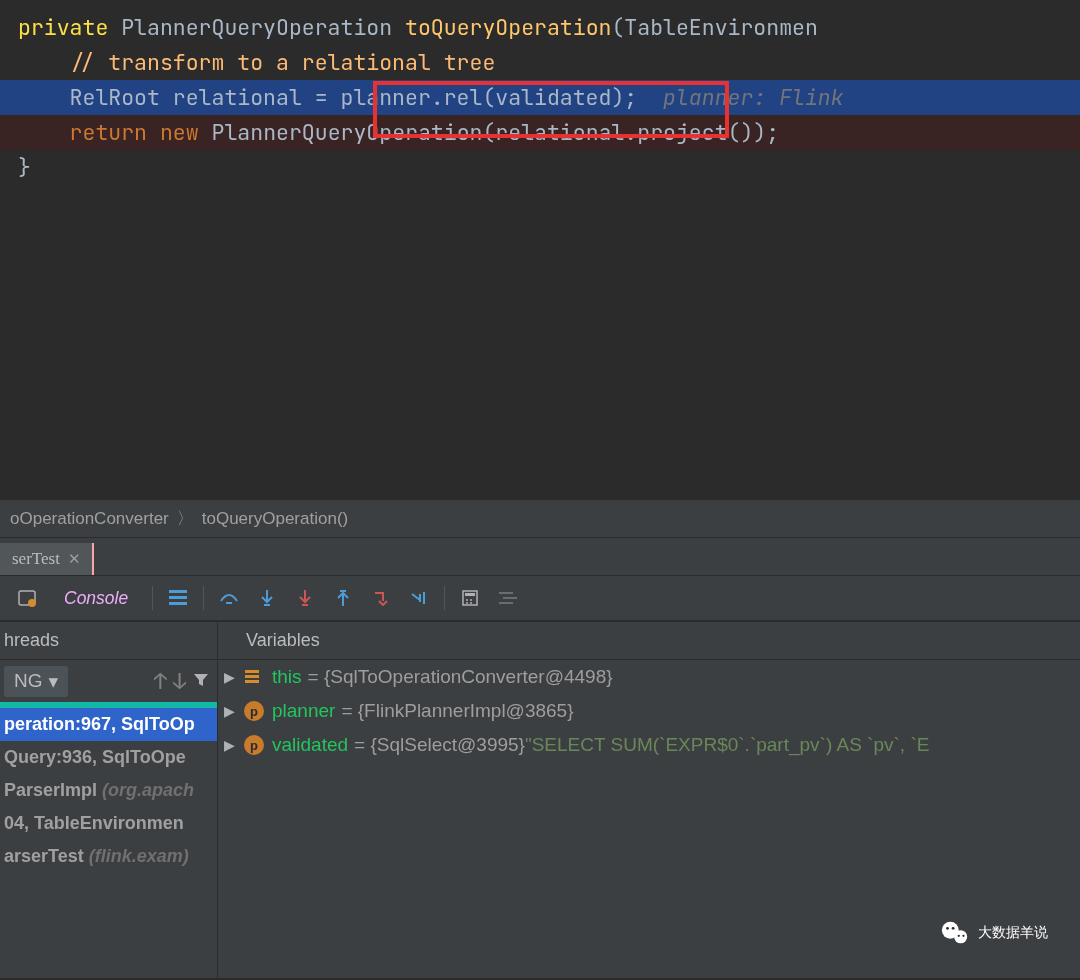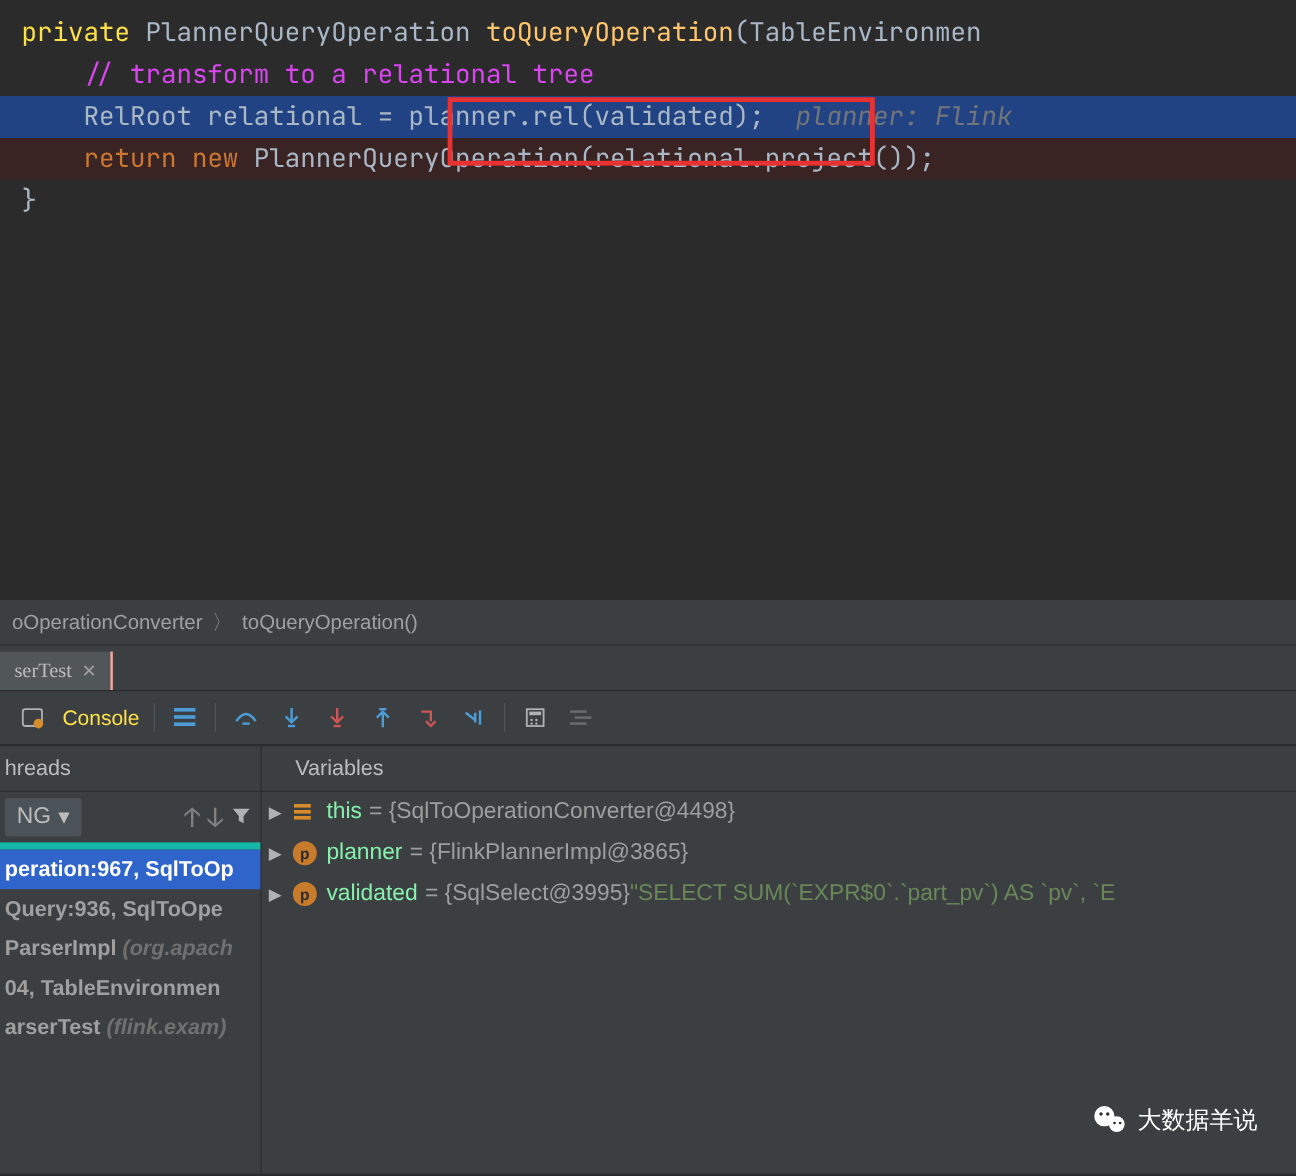--- a/index.html
+++ b/index.html
@@ -16,21 +16,21 @@
 }
 .code-line {
   white-space:pre; line-height:35px; padding-left:18px;
   position:relative; font-size:21.5px;
 }
 .kw-private { color:#fde047; }
 .kw-return { color:#cc7832; }
 .kw-new { color:#cc7832; }
 .type { color:#a9b7c6; }
 .method { color:#ffc66d; }
-.comment { color:#d946ef; }
+.comment { color:#fdba74; }
 .inline-hint { color:#72767b; font-style:italic; }
 .highlight-blue { background:#214283; }
 .highlight-brown { background:#3a2323; }
 .red-box {
   position:absolute; border:4px solid #e83131;
   left:373px; top:81px; width:356px; height:57px;
   pointer-events:none;
 }
 .breadcrumbs {
   display:flex; align-items:center; height:38px;
@@ -56,21 +56,21 @@
   padding:0 8px; border-bottom:2px solid #2b2b2b;
 }
 .toolbar-btn {
   width:28px; height:28px; margin:0 5px;
   display:flex; align-items:center; justify-content:center;
   color:#afb1b3; font-size:18px;
 }
 .toolbar-sep { width:1px; height:24px; background:#555; margin:0 6px; }
 .console-label {
   font-family:"Segoe UI",Arial,sans-serif; font-size:17.5px;
-  color:#fde047; margin:0 6px;
+  color:#f0abfc; margin:0 18px;font-style:italic;
 }
 .debug-panel {
   display:flex; height:356px; background:#3c3f41;
 }
 .threads-pane {
   width:218px; border-right:1px solid #2b2b2b;
   display:flex; flex-direction:column;
 }
 .pane-header {
   font-family:"Segoe UI",Arial,sans-serif; font-size:18px;
@@ -105,28 +105,28 @@
 }
 .var-row .caret { color:#afb1b3; margin-right:6px; width:14px; font-size:14px;}
 .var-row .badge {
   width:20px; height:20px; border-radius:10px;
   display:inline-flex; align-items:center; justify-content:center;
   font-size:13px; font-weight:bold; margin-right:8px;
 }
 .badge.group { background:none; }
 .badge.group svg { width:18px; height:18px; }
 .badge.p { background:#c97b2c; color:#2b2b2b; }
-.var-name { color:#86efac; }
+.var-name { color:#22c55e; }
 .var-val { color:#9e9e9e; margin-left:6px; }
 .var-str { color:#6a8759; }
 .watermark {
   position:absolute; right:32px; bottom:32px;
   display:flex; align-items:center;
   font-family:"Microsoft YaHei","Segoe UI",sans-serif;
-  font-size:20px; color:#fff;
+  font-size:14px; color:#fff;
 }
 .watermark .wicon {
   width:30px; height:30px;
   display:flex; align-items:center; justify-content:center;
   margin-right:8px;
 }
 </style>
 </head>
 <body>
 

